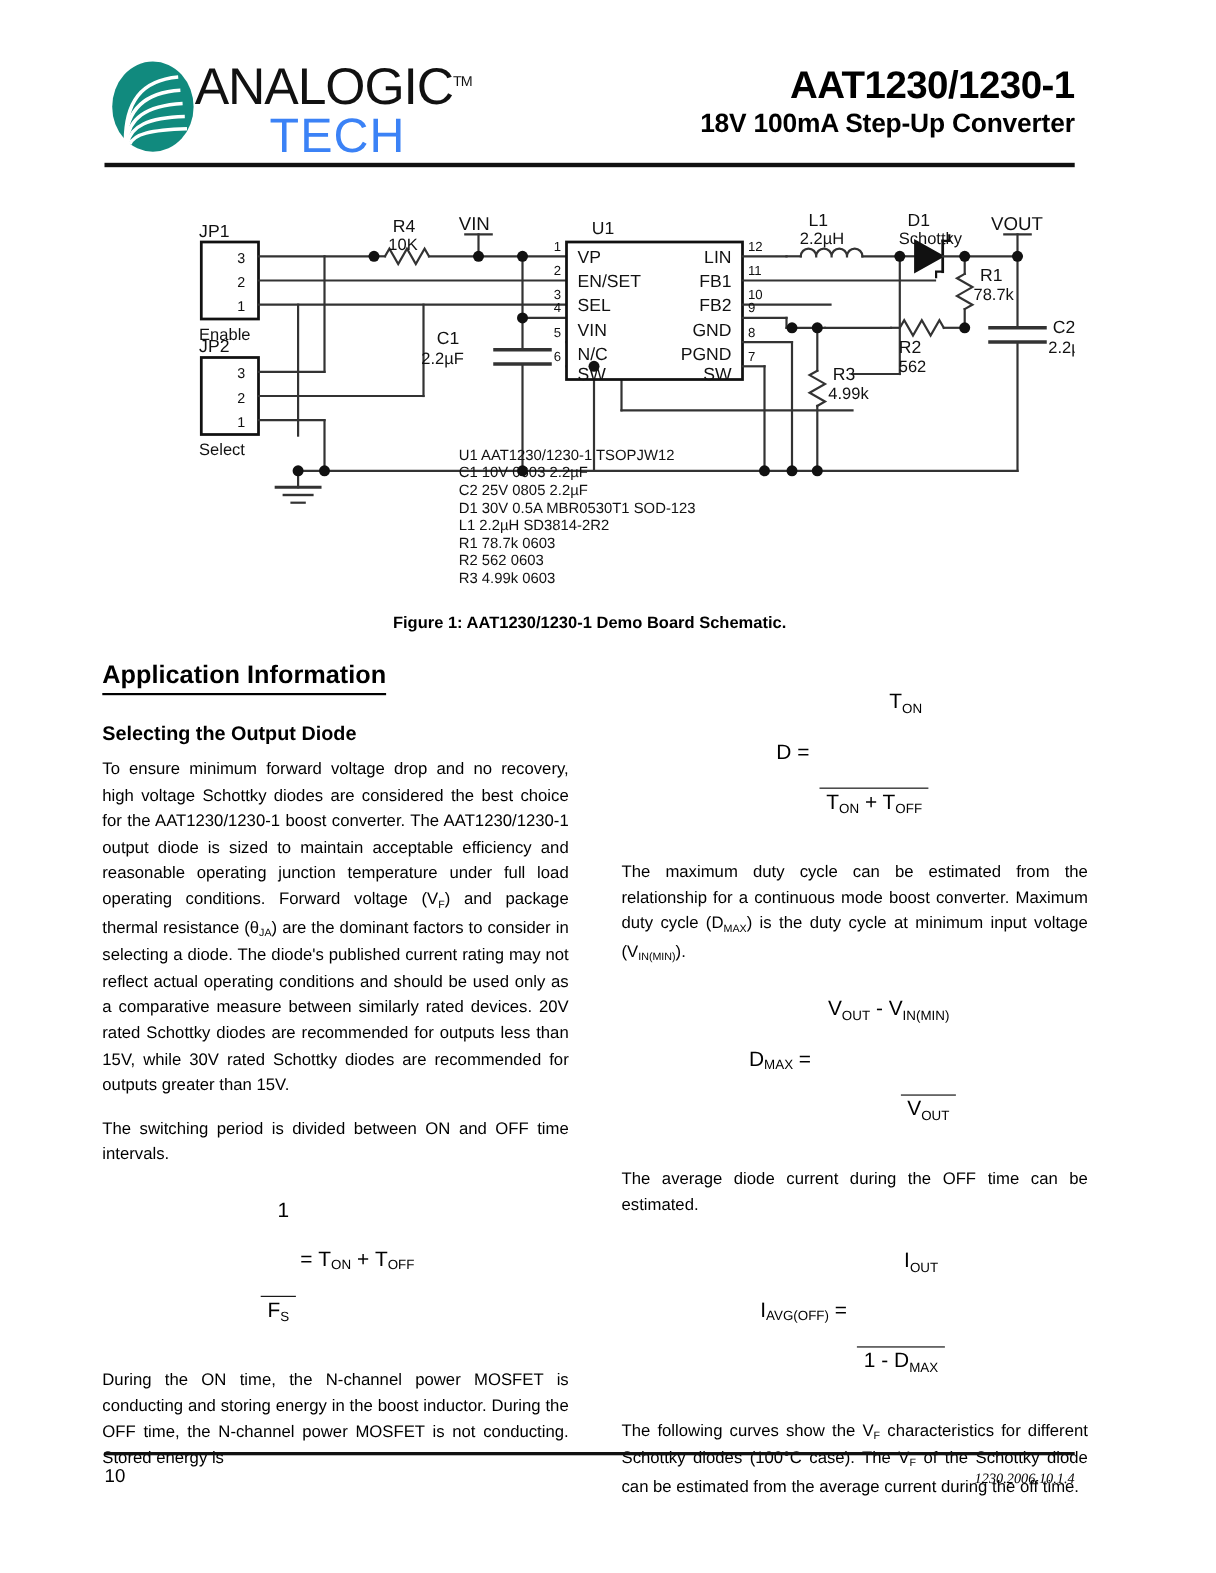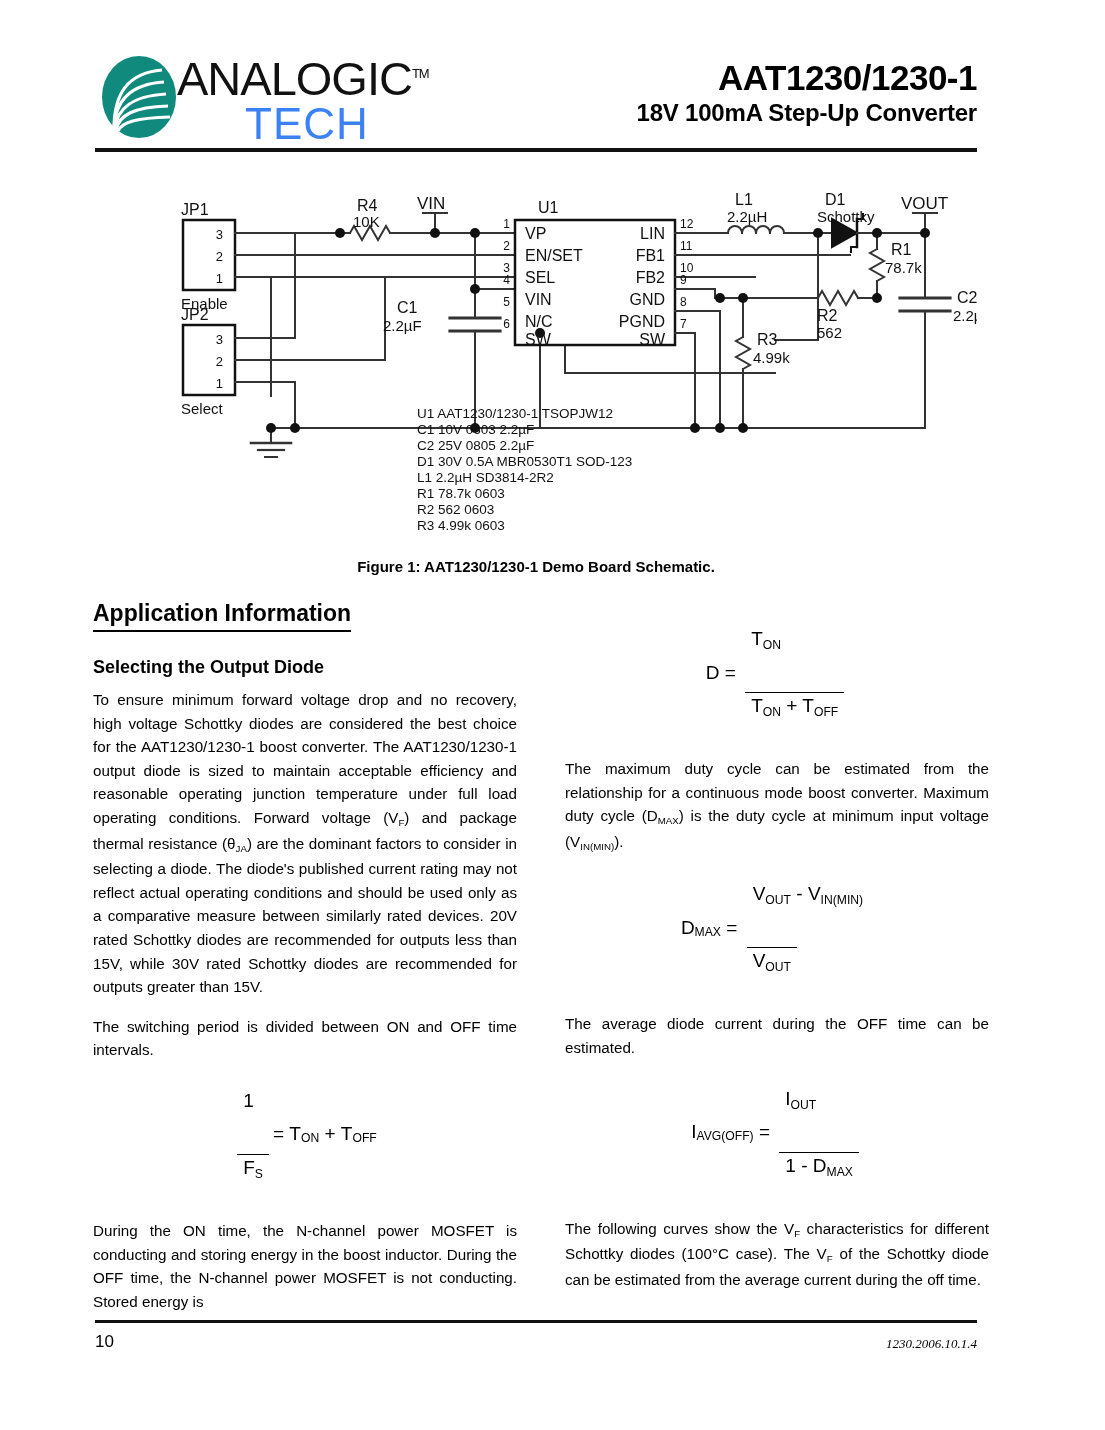--- a/index.html
+++ b/index.html
@@ -62,21 +62,21 @@
     font-size:18px; font-weight:bold; margin:6px 0 10px 0; line-height:22px;
   }
   p.body {
     font-size:15.2px; line-height:23.6px; text-align:justify; margin:0 0 16px 0;
     word-spacing:0px;
   }
 
   
   .eq { text-align:center; margin:28px 0 30px 0; font-size:19px; }
   .eq-row { display:inline-flex; align-items:center; justify-content:center; }
-  .frac { display:inline-flex; flex-direction:column; align-items:flex-start; vertical-align:middle; margin:0 4px; }
+  .frac { display:inline-flex; flex-direction:column; align-items:flex-end; vertical-align:middle; margin:0 4px;gap:24px; }
   .frac .num { padding:0 6px 2px 6px; }
   .frac .den { padding:2px 6px 0 6px; border-top:1.6px solid #000;margin-top:40px; }
   sub { font-size:0.64em; vertical-align:baseline; position:relative; top:0.33em; }
   .vspace { height:10px; }
 
   
   .footer { position:absolute; left:95px; top:1332px; width:882px; height:30px; }
   .page-num { position:absolute; left:0; top:0; font-size:17px; }
   .doc-id { position:absolute; right:0; top:4px; font-size:13px;
             font-family:"Liberation Serif", serif; font-style:italic; }

